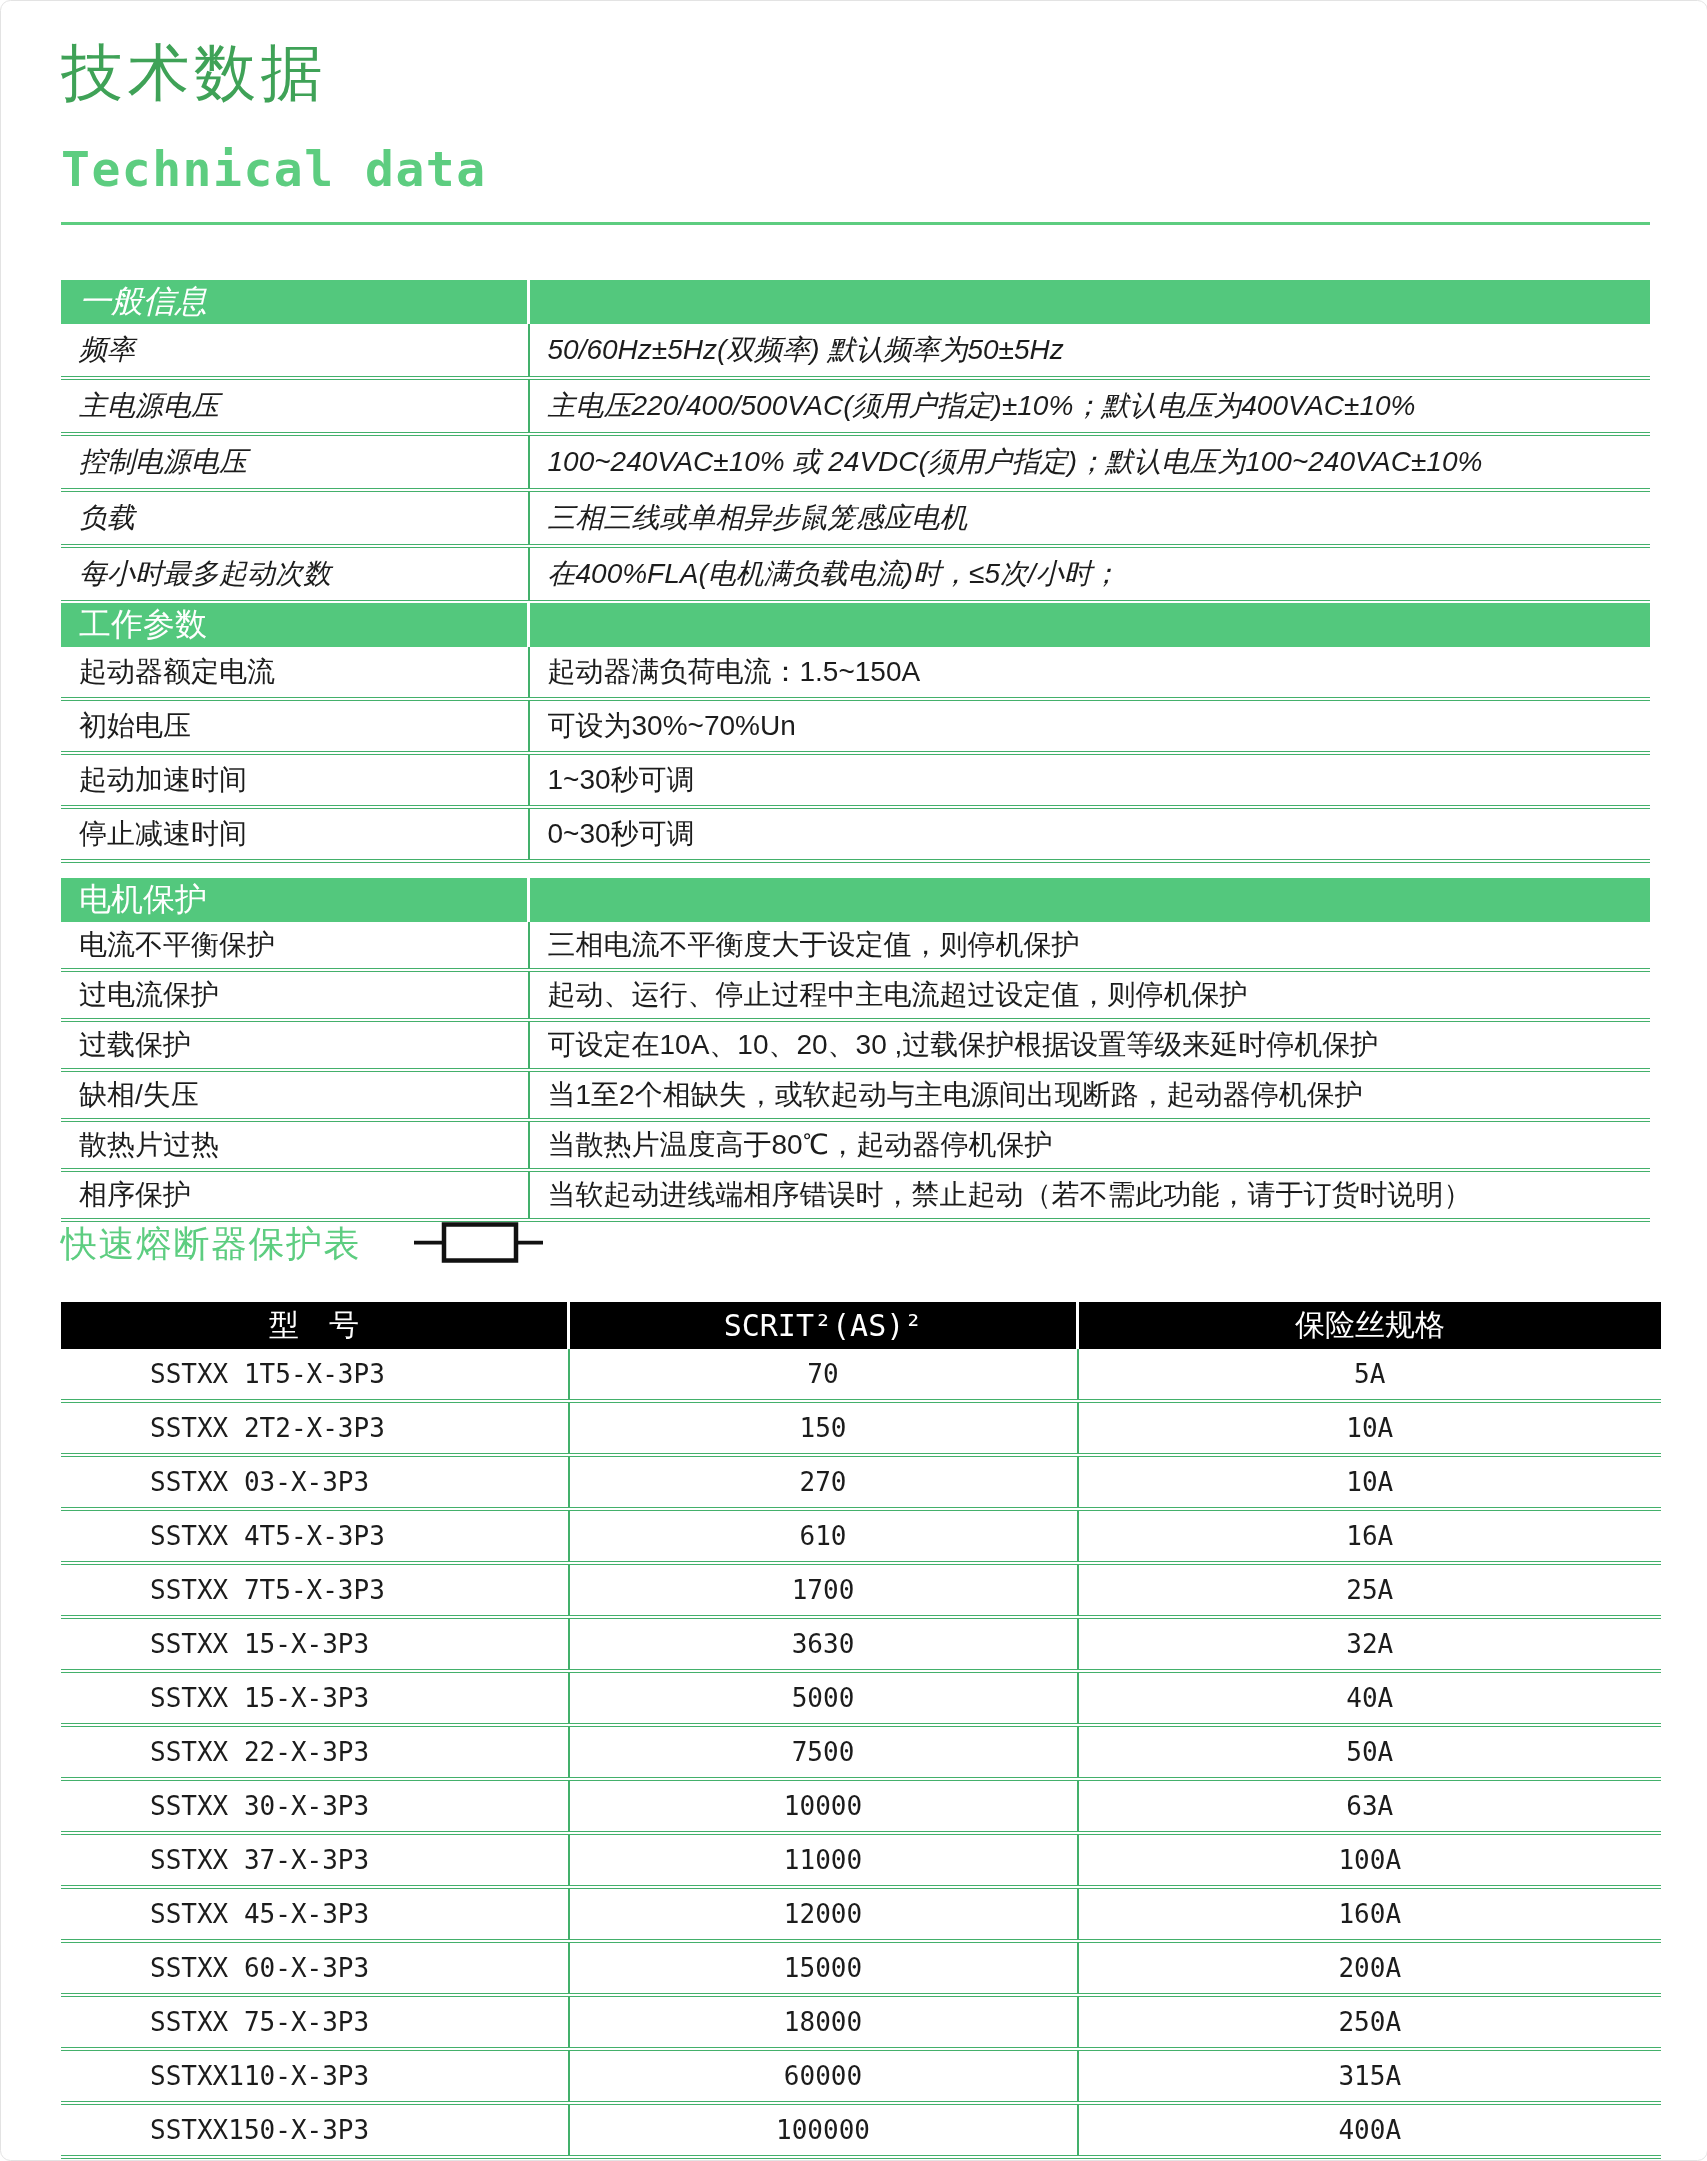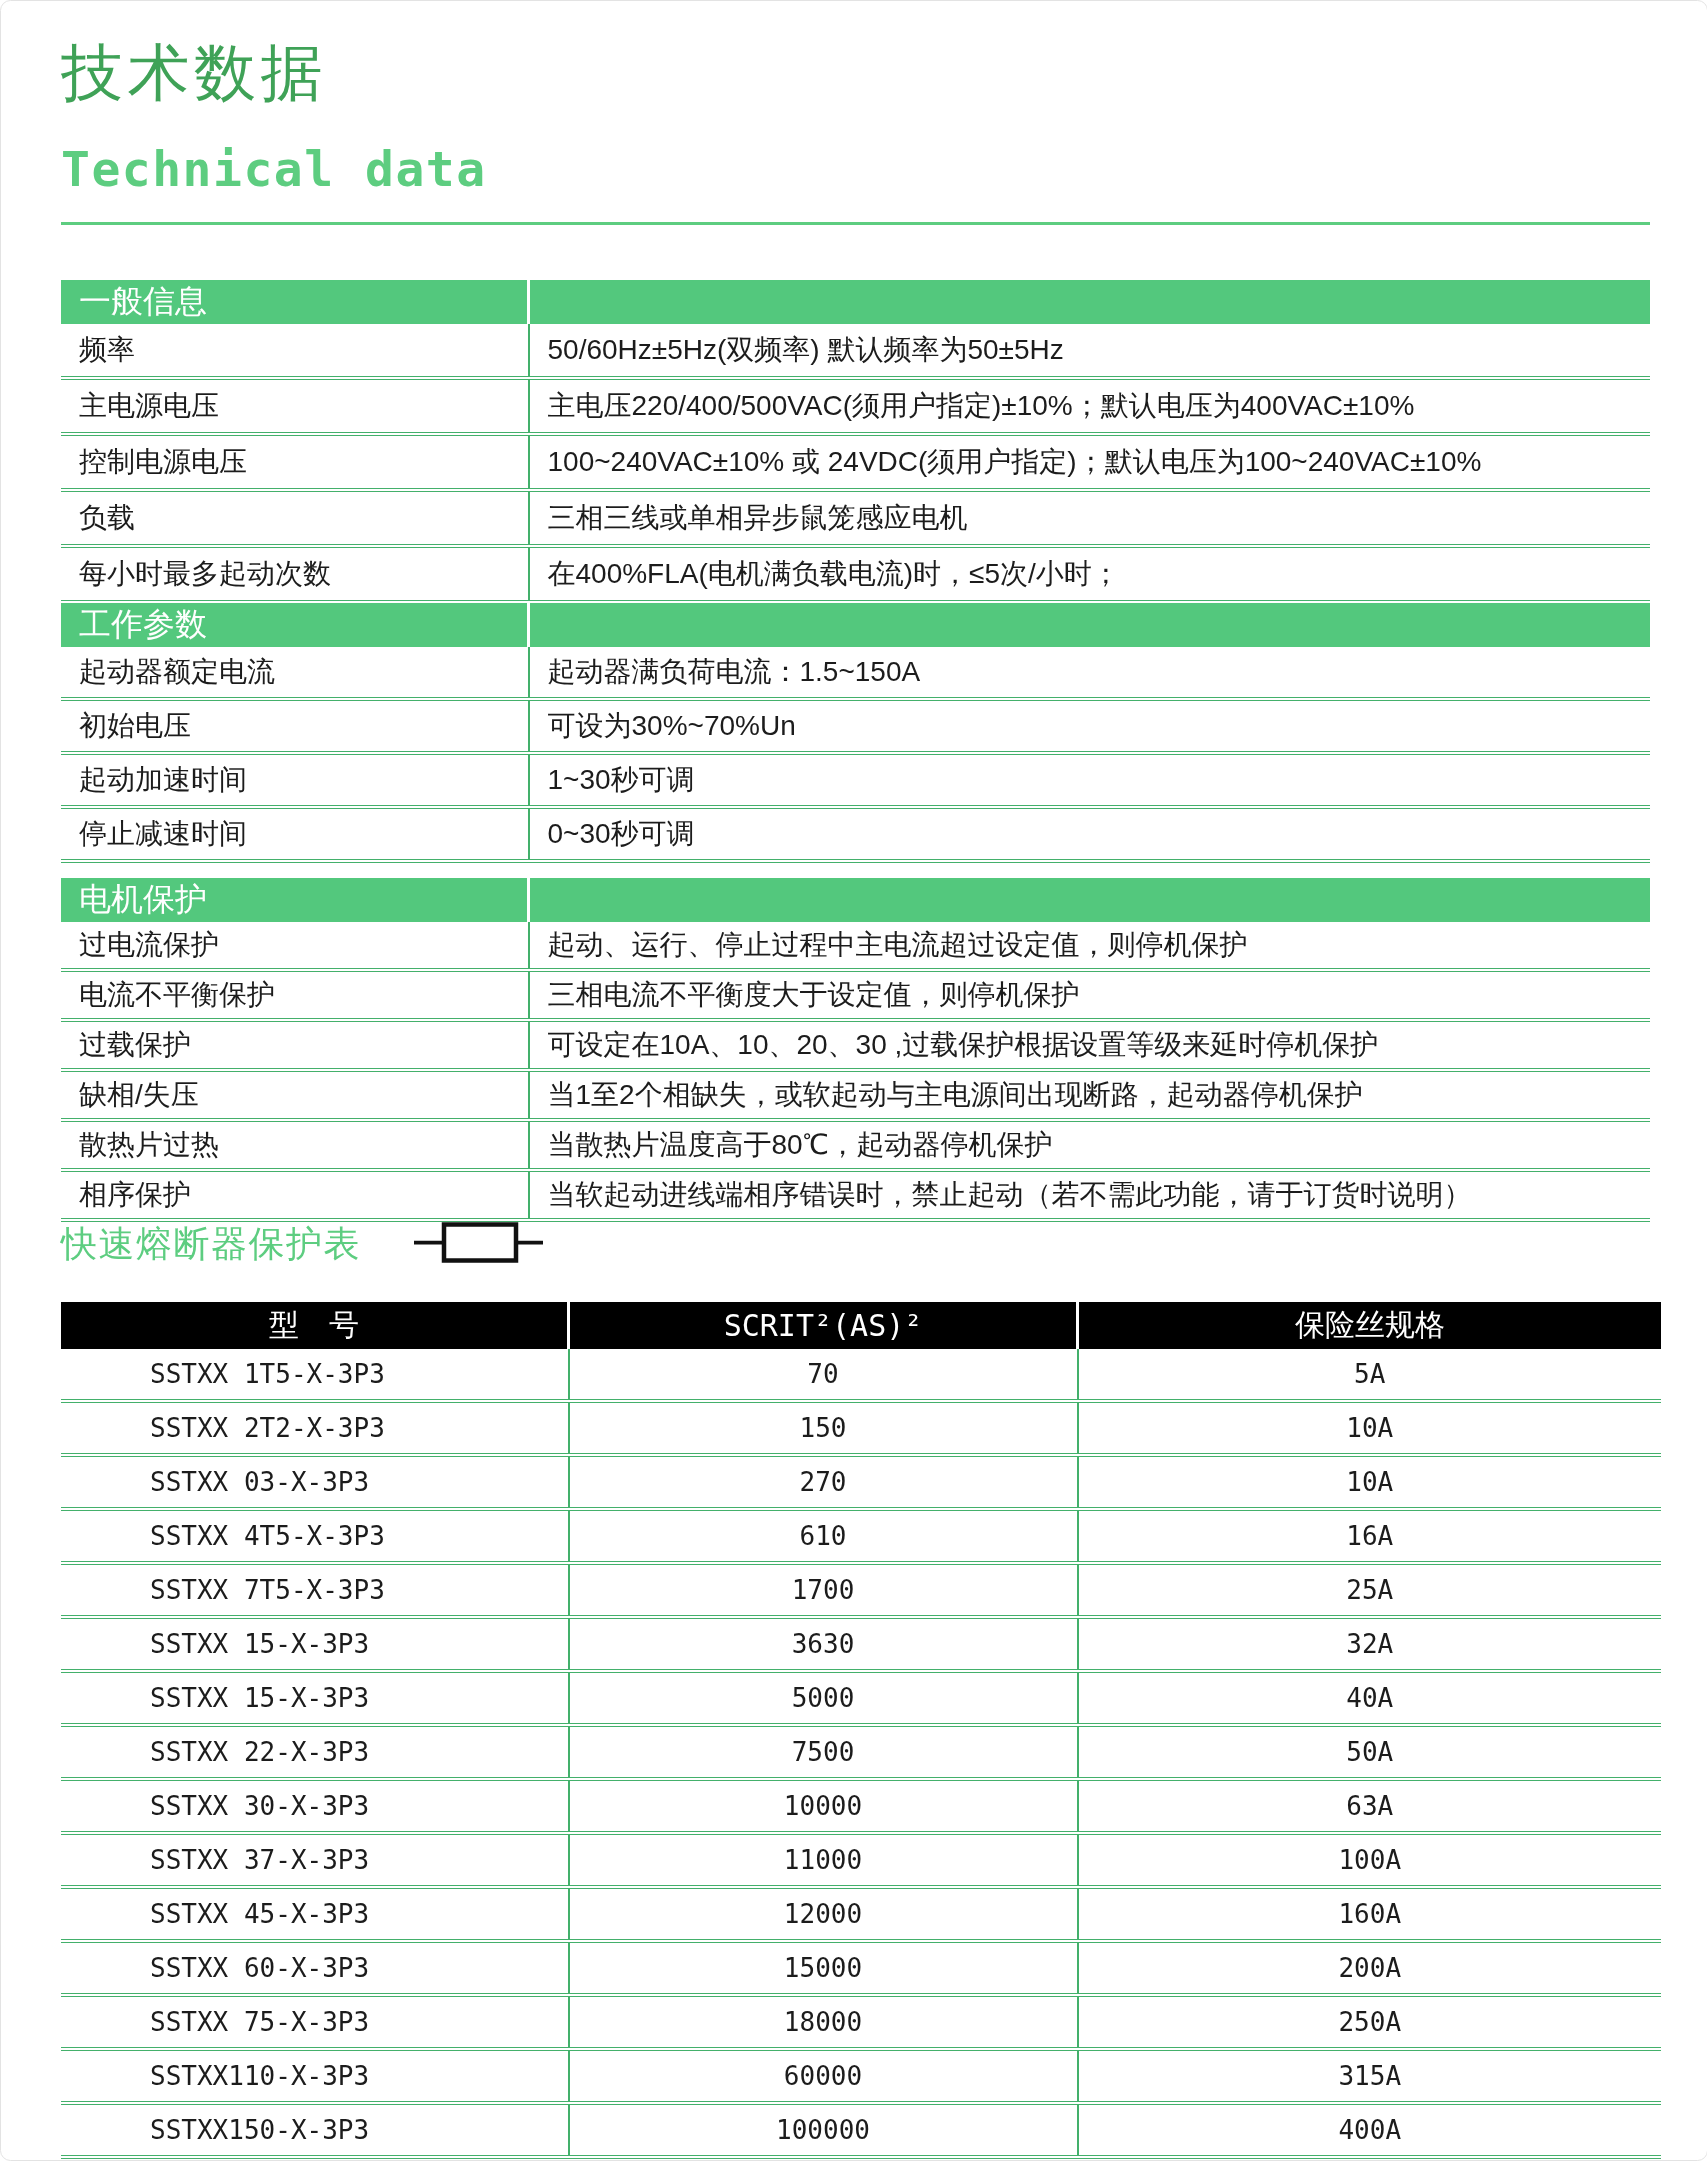--- a/index.html
+++ b/index.html
@@ -38,21 +38,21 @@
     font-size:32px;font-weight:500;text-align:left;
     padding:0 0 0 18px;vertical-align:middle;
   }
   .spec th.hlabel{border-right:3.8px solid #ffffff;}
   .spec td{
     font-size:28px;vertical-align:middle;
     padding:0 0 0 18px;
     border-bottom:4.5px double #43b06b;
   }
   .spec td.rlabel{border-right:2.3px solid #43b06b;width:448px;}
-  .t1{top:279px;} .t1 th{height:44px;} .t1 td{height:52px;}
+  .t1{top:279px;font-style:italic;} .t1 th{height:44px;} .t1 td{height:52px;}
   .t2{top:602px;} .t2 th{height:44px;} .t2 td{height:50px;}
   .t3{top:877px;} .t3 th{height:44px;} .t3 td{height:46px;}
   .t1 th.hlabel,.t2 th.hlabel,.t3 th.hlabel{width:448px;}
   
   .fuse-caption{
     position:absolute;left:60px;top:1218px;
     display:flex;align-items:center;gap:53px;
   }
   .fuse-caption .txt{
     font-size:36px;color:#5dcd80;letter-spacing:1.5px;white-space:nowrap;
@@ -147,26 +147,26 @@
   <section class="spec t3">
       <table>
         <thead>
           <tr>
             <th class="hlabel">电机保护</th>
             <th></th>
           </tr>
         </thead>
         <tbody>
           <tr>
+            <td class="rlabel">电流不平衡保护</td>
+            <td>三相电流不平衡度大于设定值，则停机保护</td>
+          </tr>
+          <tr>
             <td class="rlabel">过电流保护</td>
             <td>起动、运行、停止过程中主电流超过设定值，则停机保护</td>
-          </tr>
-          <tr>
-            <td class="rlabel">电流不平衡保护</td>
-            <td>三相电流不平衡度大于设定值，则停机保护</td>
           </tr>
           <tr>
             <td class="rlabel">过载保护</td>
             <td>可设定在10A、10、20、30 ,过载保护根据设置等级来延时停机保护</td>
           </tr>
           <tr>
             <td class="rlabel">缺相/失压</td>
             <td>当1至2个相缺失，或软起动与主电源间出现断路，起动器停机保护</td>
           </tr>
           <tr>

